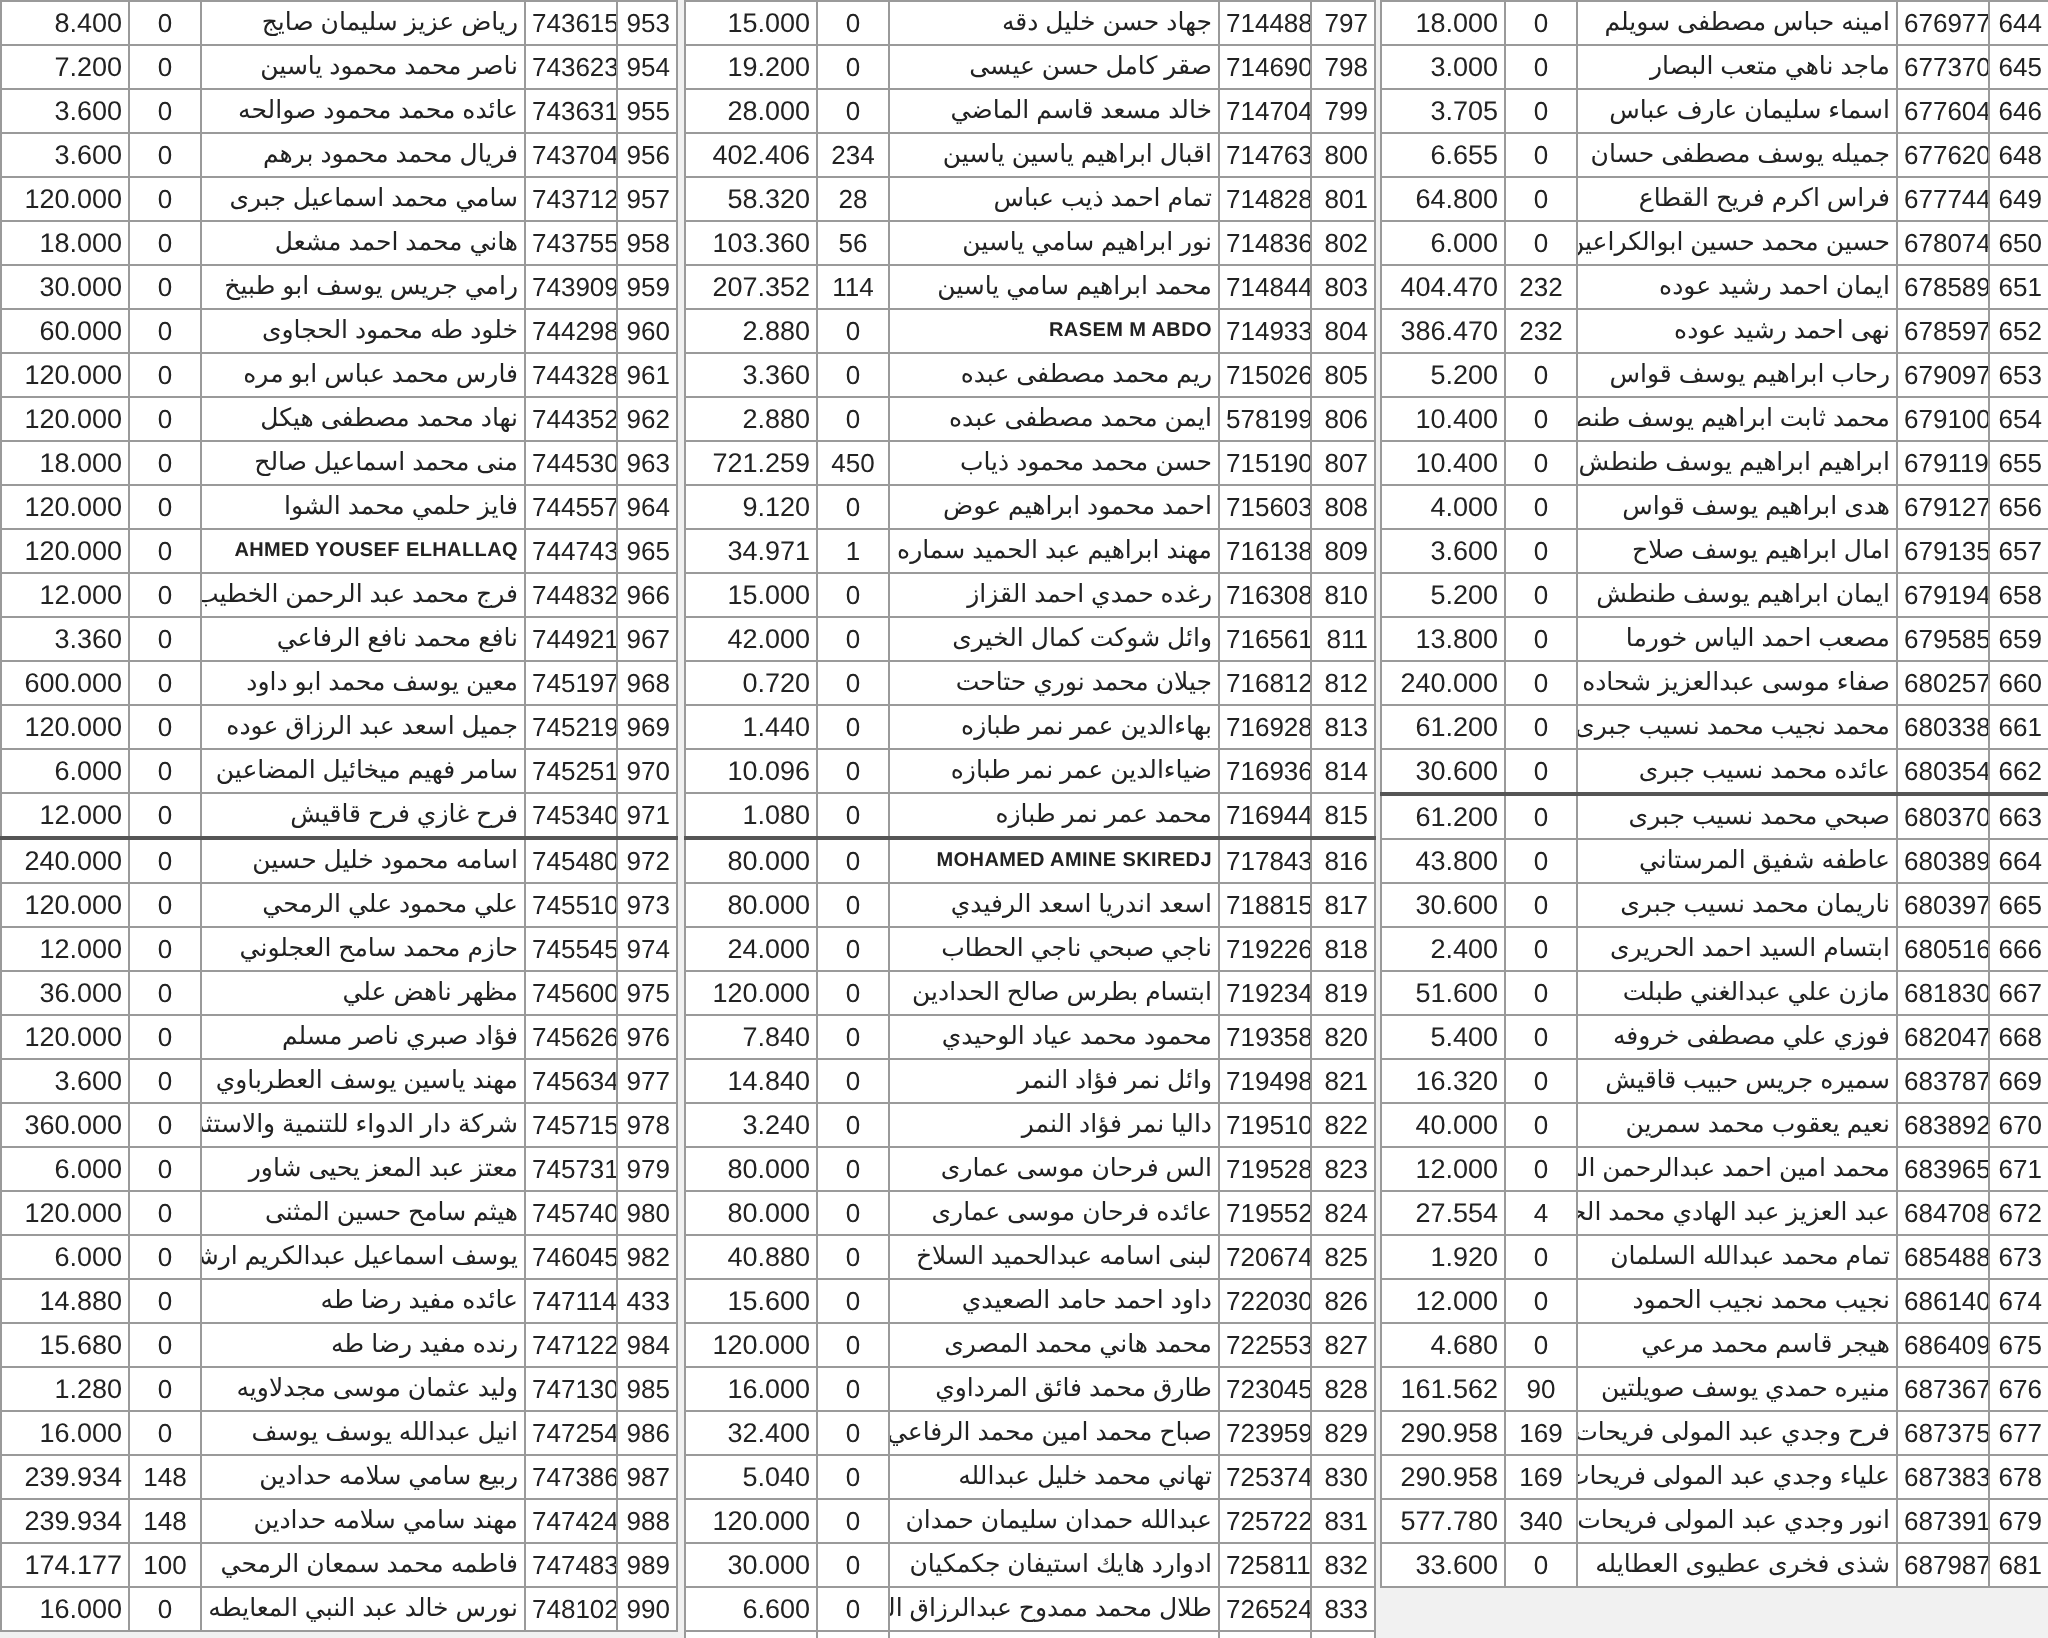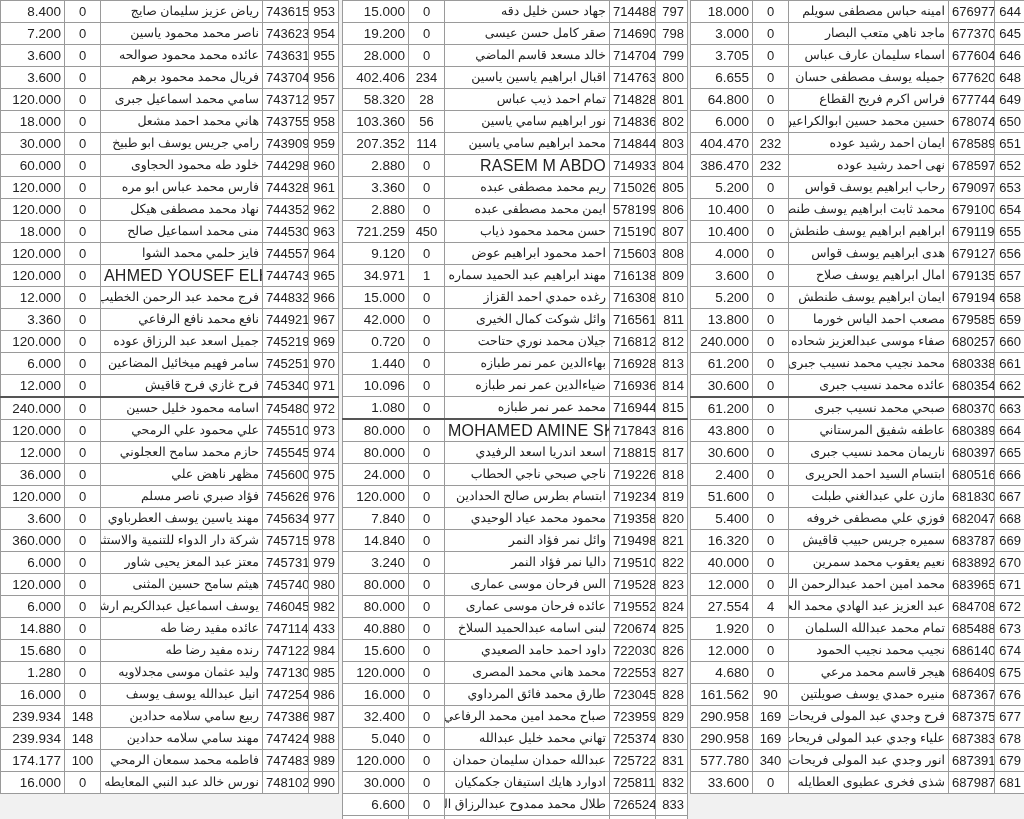--- a/index.html
+++ b/index.html
@@ -27,21 +27,21 @@
     padding:0 3px;
     font-size:13px;
     color:#222;
     white-space:nowrap;
     overflow:hidden;
     line-height:21px;
   }
   td.amt { text-align:right; font-size:13.5px; }
   td.cnt { text-align:center; }
   td.nm  { text-align:right; direction:rtl; font-size:12.5px; }
-  td.nm.latin { direction:ltr; font-weight:normal; font-size:16px; letter-spacing:0.2px; }
+  td.nm.latin { direction:ltr; font-weight:bold; font-size:10px; letter-spacing:0.2px; }
   td.id  { text-align:right; }
   td.sq  { text-align:right; }
   tr.sep td { border-top:2px solid #555; }
 </style>
 </head>
 <body>
 
 <div class="panel p1">
   <table>
     <colgroup>
@@ -151,20 +151,27 @@
           <td class="sq">966</td>
         </tr>
         <tr>
           <td class="amt">3.360</td>
           <td class="cnt">0</td>
           <td class="nm">نافع محمد نافع الرفاعي</td>
           <td class="id">744921</td>
           <td class="sq">967</td>
         </tr>
         <tr>
+          <td class="amt">600.000</td>
+          <td class="cnt">0</td>
+          <td class="nm">معين يوسف محمد ابو داود</td>
+          <td class="id">745197</td>
+          <td class="sq">968</td>
+        </tr>
+        <tr>
           <td class="amt">120.000</td>
           <td class="cnt">0</td>
           <td class="nm">جميل اسعد عبد الرزاق عوده</td>
           <td class="id">745219</td>
           <td class="sq">969</td>
         </tr>
         <tr>
           <td class="amt">6.000</td>
           <td class="cnt">0</td>
           <td class="nm">سامر فهيم ميخائيل المضاعين</td>

